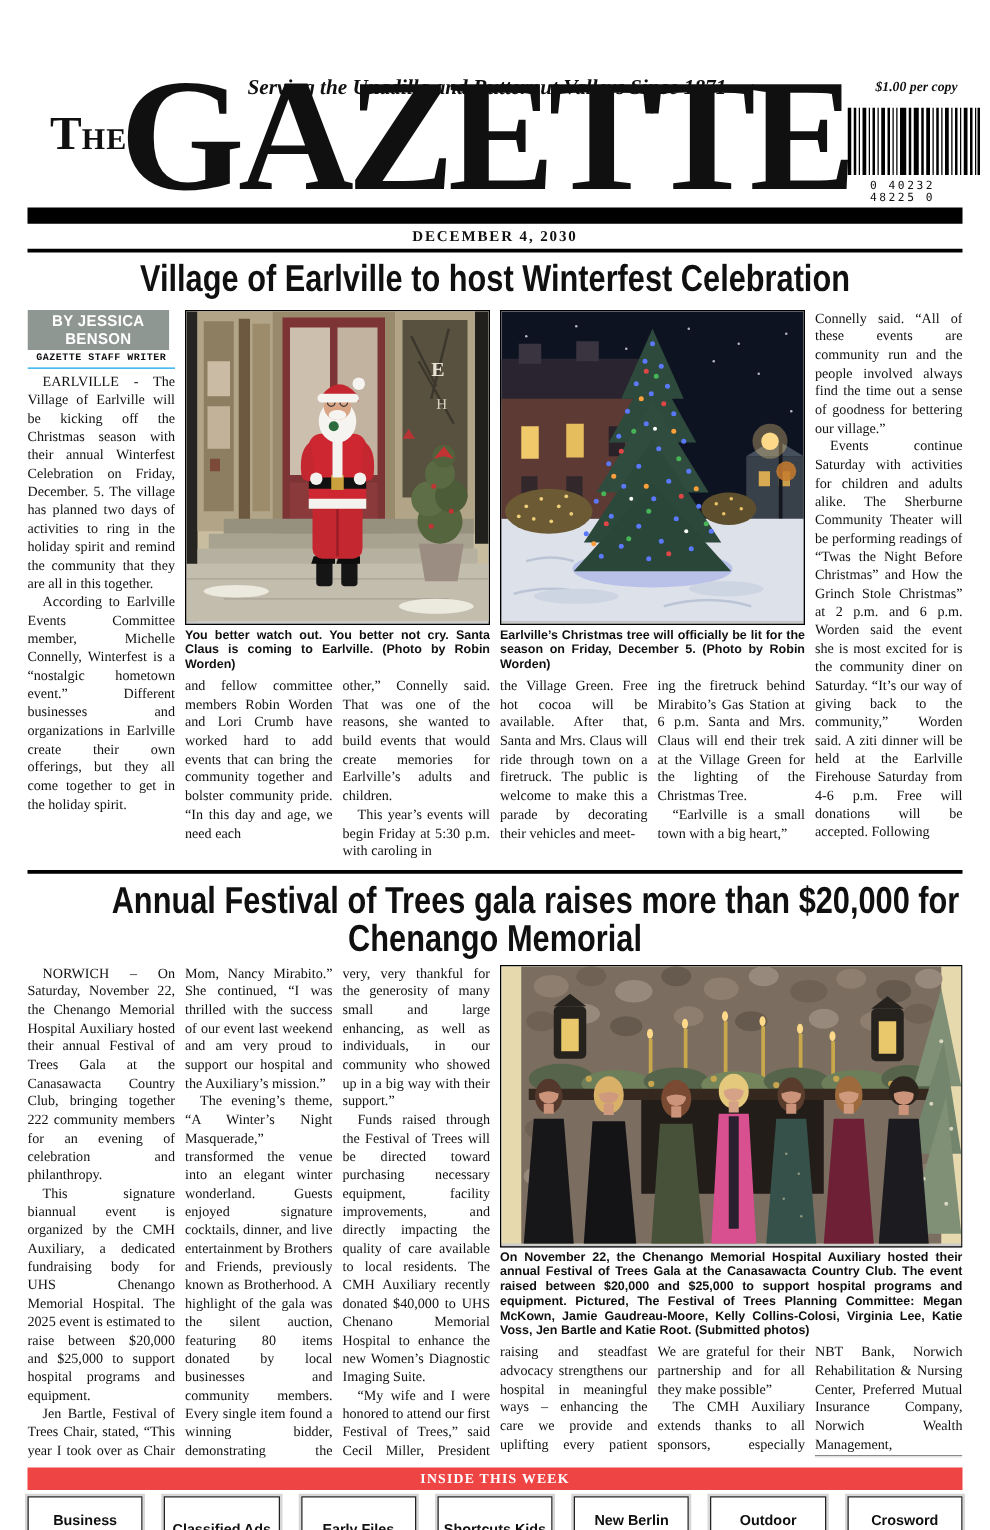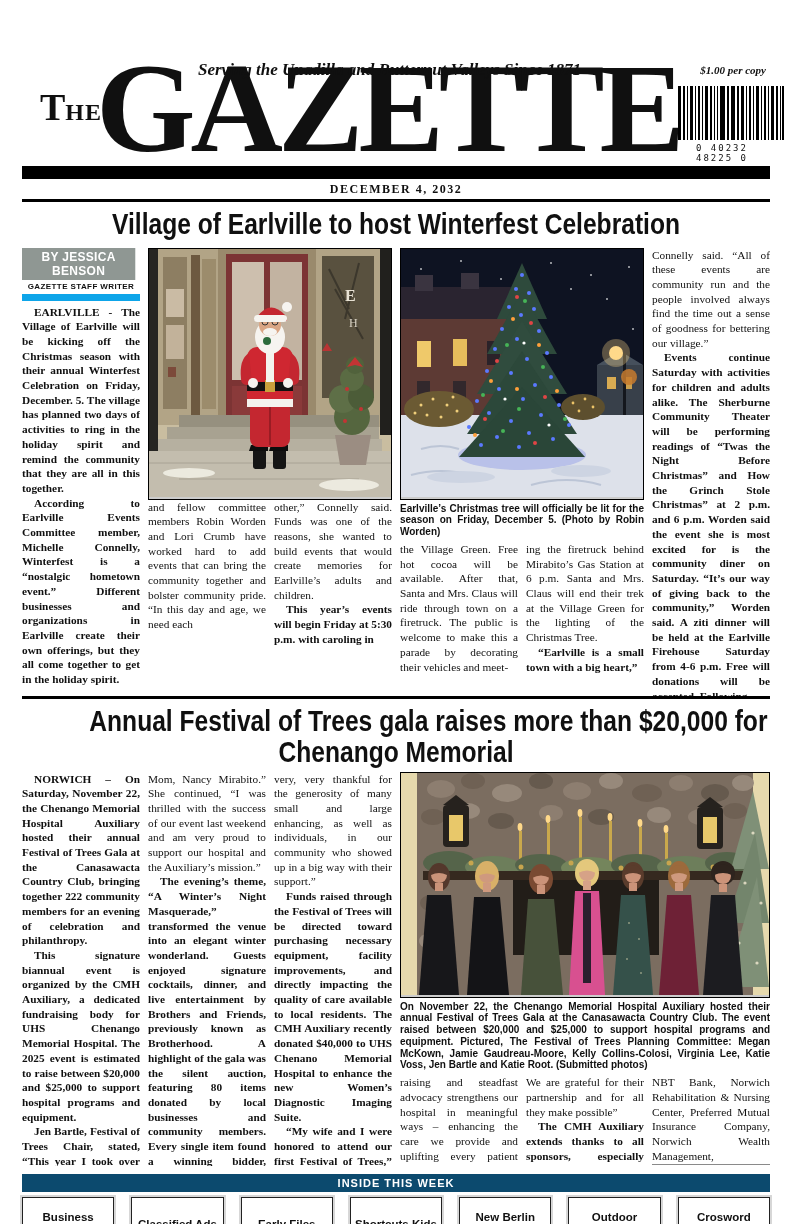--- a/index.html
+++ b/index.html
@@ -27,46 +27,46 @@
   .headline-wrap{text-align:center;overflow:hidden;}
   .hl{display:block;white-space:nowrap;font-family:"Liberation Sans",sans-serif;font-weight:bold;
       transform:scaleX(.82);transform-origin:50% 0;line-height:1.05;}
   .hl1{font-size:30px;padding:6px 0 4px 0;}
   .hl2{font-size:30px;}
   .hl2b{font-size:30px;padding-bottom:4px;}
 
   
   .byline-box{background:#8f9793;color:#fff;font-family:"Liberation Sans",sans-serif;font-weight:bold;
               font-size:12.5px;text-align:center;padding:2px 0;letter-spacing:.3px;transform:scaleX(.96);transform-origin:0 0;}
-  .byline-role{font-family:Liberation Sans, sans-serif;font-weight:bold;font-size:8px;text-align:center;
-               letter-spacing:.4px;padding:2px 0 3px 0;border-bottom:7px solid #0ea5e9;margin-bottom:4px;}
+  .byline-role{font-family:Liberation Mono, monospace;font-weight:bold;font-size:8px;text-align:center;
+               letter-spacing:.4px;padding:2px 0 3px 0;border-bottom:1px solid #0ea5e9;margin-bottom:4px;}
 
   
   .a1-body{display:flex;gap:8px;height:448px;overflow:hidden;margin-top:4px;}
   .colnarrow{width:118px;flex:0 0 118px;overflow:hidden;display:flex;flex-direction:column;}
   .mid{width:244px;flex:0 0 244px;display:flex;flex-direction:column;}
   .bodytext p{margin:0;font-size:11.3px;line-height:14.7px;text-align:justify;}
-  .bodytext p.ind{text-indent:12px;font-weight:bold;}
+  .bodytext p.ind{text-indent:12px;}
   .photo{border:1px solid #000;overflow:hidden;background:#ccc;}
   .caption{font-family:"Liberation Sans",sans-serif;font-weight:bold;font-size:10px;line-height:11.8px;
            padding:3px 0 4px 0;text-align:justify;}
   .twocol{display:flex;gap:8px;flex:1;overflow:hidden;}
   .twocol .tc{width:118px;overflow:hidden;}
   .cont{margin-top:auto;border-top:3px double #8a8a8a;padding-top:3px;text-align:right;
         font-family:"Liberation Sans",sans-serif;font-weight:bold;font-size:9.5px;}
 
   .article2{margin-top:6px;}
   .a2-body{display:flex;gap:8px;height:394px;overflow:hidden;margin-top:0;}
   .rightblock{width:370px;flex:0 0 370px;display:flex;flex-direction:column;align-items:center;}
   .threecol{display:flex;gap:8px;flex:1;overflow:hidden;}
   .threecol .tc{width:118px;overflow:hidden;display:flex;flex-direction:column;}
 
   
   .inside{margin-top:8px;}
-  .inside-bar{background:#0c4a6e;color:#fff;text-align:center;font-family:Liberation Sans, sans-serif;
+  .inside-bar{background:#ef4444;color:#fff;text-align:center;font-family:Liberation Serif, serif;
               font-weight:bold;font-size:11px;letter-spacing:1px;height:18px;line-height:18px;}
   .inside-boxes{display:flex;gap:17px;margin-top:5px;}
   .ibox{flex:1;border:1px solid #222;box-shadow:0 0 0 2px #d7d7d7;height:64px;display:flex;
         flex-direction:column;align-items:center;justify-content:center;text-align:center;
         font-family:"Liberation Sans",sans-serif;font-weight:bold;font-size:11.5px;line-height:13.5px;
         padding:2px;}
 </style>
 </head>
 <body>
 
@@ -106,21 +106,21 @@
         <rect x="98" y="0" width="2" height="54" fill="#000"></rect>
           <rect x="102" y="0" width="1" height="54" fill="#000"></rect>
         <rect x="104" y="0" width="2" height="54" fill="#000"></rect>
       </svg>
       <div class="barcode-digits">0 40232 48225 0</div>
     </div>
   </div>
 
   <div class="inner">
     <div class="bar-heavy"></div>
-    <div class="dateline">DECEMBER 4, 2032</div>
+    <div class="dateline">DECEMBER 4, 2030</div>
     <div class="rule-3"></div>
 
     <div>
       <div class="headline-wrap">
           <span class="hl hl1">Village of Earlville to host Winterfest Celebration</span>
         </div>
 
       <div class="a1-body">
 
         <div class="colnarrow bodytext">
@@ -194,26 +194,27 @@
               <circle cx="121" cy="76" r="11" fill="#d9a584"></circle>
               <ellipse cx="121" cy="83" rx="7" ry="4" fill="#f6f4f0"></ellipse>
               <circle cx="116" cy="73" r="3" fill="none" stroke="#333" stroke-width="1"></circle>
               <circle cx="126" cy="73" r="3" fill="none" stroke="#333" stroke-width="1"></circle>
               <path d="M108 68 Q121 50 136 66 L138 72 L106 72 Z" fill="#c42730"></path>
               <rect x="105" y="66" width="33" height="7" rx="3.5" fill="#f6f4f0"></rect>
               <circle cx="138" cy="58" r="5" fill="#f6f4f0"></circle>
               <circle cx="118" cy="92" r="4" fill="#2c6b3c"></circle>
             </svg>
           </div>
+          <div class="caption">You better watch out. You better not cry. Santa Claus is coming to Earlville.  (Photo by Robin Worden)</div>
           <div class="twocol bodytext">
             <div class="tc">
               <p>and fellow committee members Robin Worden and Lori Crumb have worked hard to add events that can bring the community together and bolster community pride. “In this day and age, we need each</p>
             </div>
             <div class="tc">
-              <p>other,” Connelly said. Funds was one of the reasons, she wanted to build events that would create memories for Earlville’s adults and children.</p>
+              <p>other,” Connelly said. That was one of the reasons, she wanted to build events that would create memories for Earlville’s adults and children.</p>
               <p class="ind">This year’s events will begin Friday at 5:30 p.m. with caroling in</p>
             </div>
           </div>
         </div>
 
         <div class="mid">
           <div class="photo" style="height:250px">
             <svg width="242" height="248" viewBox="0 0 242 248">
               <rect width="242" height="248" fill="#0e1322"></rect>
               <g fill="#ffffff" opacity=".7">

